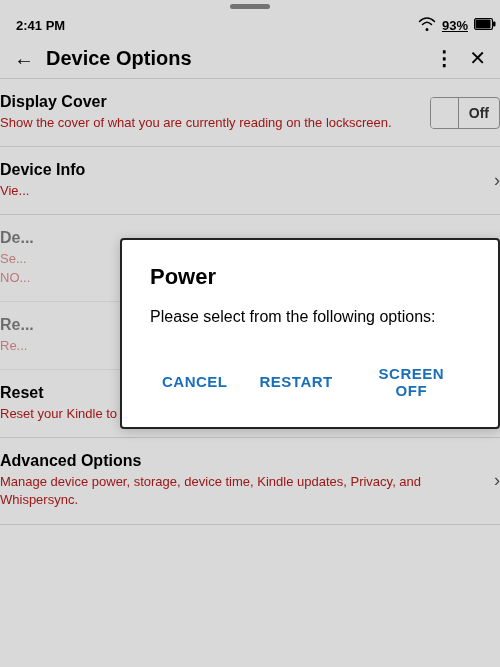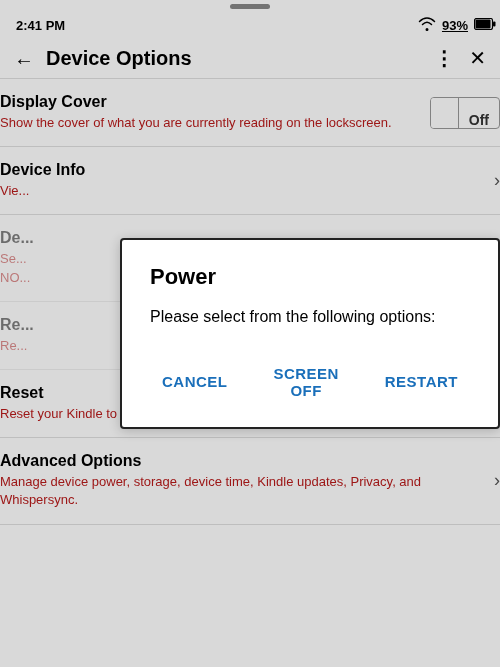--- a/index.html
+++ b/index.html
@@ -119,21 +119,21 @@
 
     .settings-item-right {
       display: flex;
       align-items: center;
       gap: 8px;
     }
 
     
     .toggle-container {
       display: flex;
-      align-items: flex-end;
+      align-items: center;
       border: 1.5px solid #999;
       border-radius: 4px;
       overflow: hidden;
       height: 32px;
     }
 
     .toggle-thumb {
       width: 28px;
       height: 30px;
       background: #fff;
@@ -326,17 +326,17 @@
   </div>
 
 </div>
 
 <div class="dialog-overlay">
   <div class="dialog">
     <div class="dialog-title">Power</div>
     <div class="dialog-message">Please select from the following options:</div>
     <div class="dialog-actions">
       <button class="dialog-btn">CANCEL</button>
+      <button class="dialog-btn">RESTART</button>
       <button class="dialog-btn">SCREEN OFF</button>
-      <button class="dialog-btn">RESTART</button>
     </div>
   </div>
 </div>
 
 </body></html>

